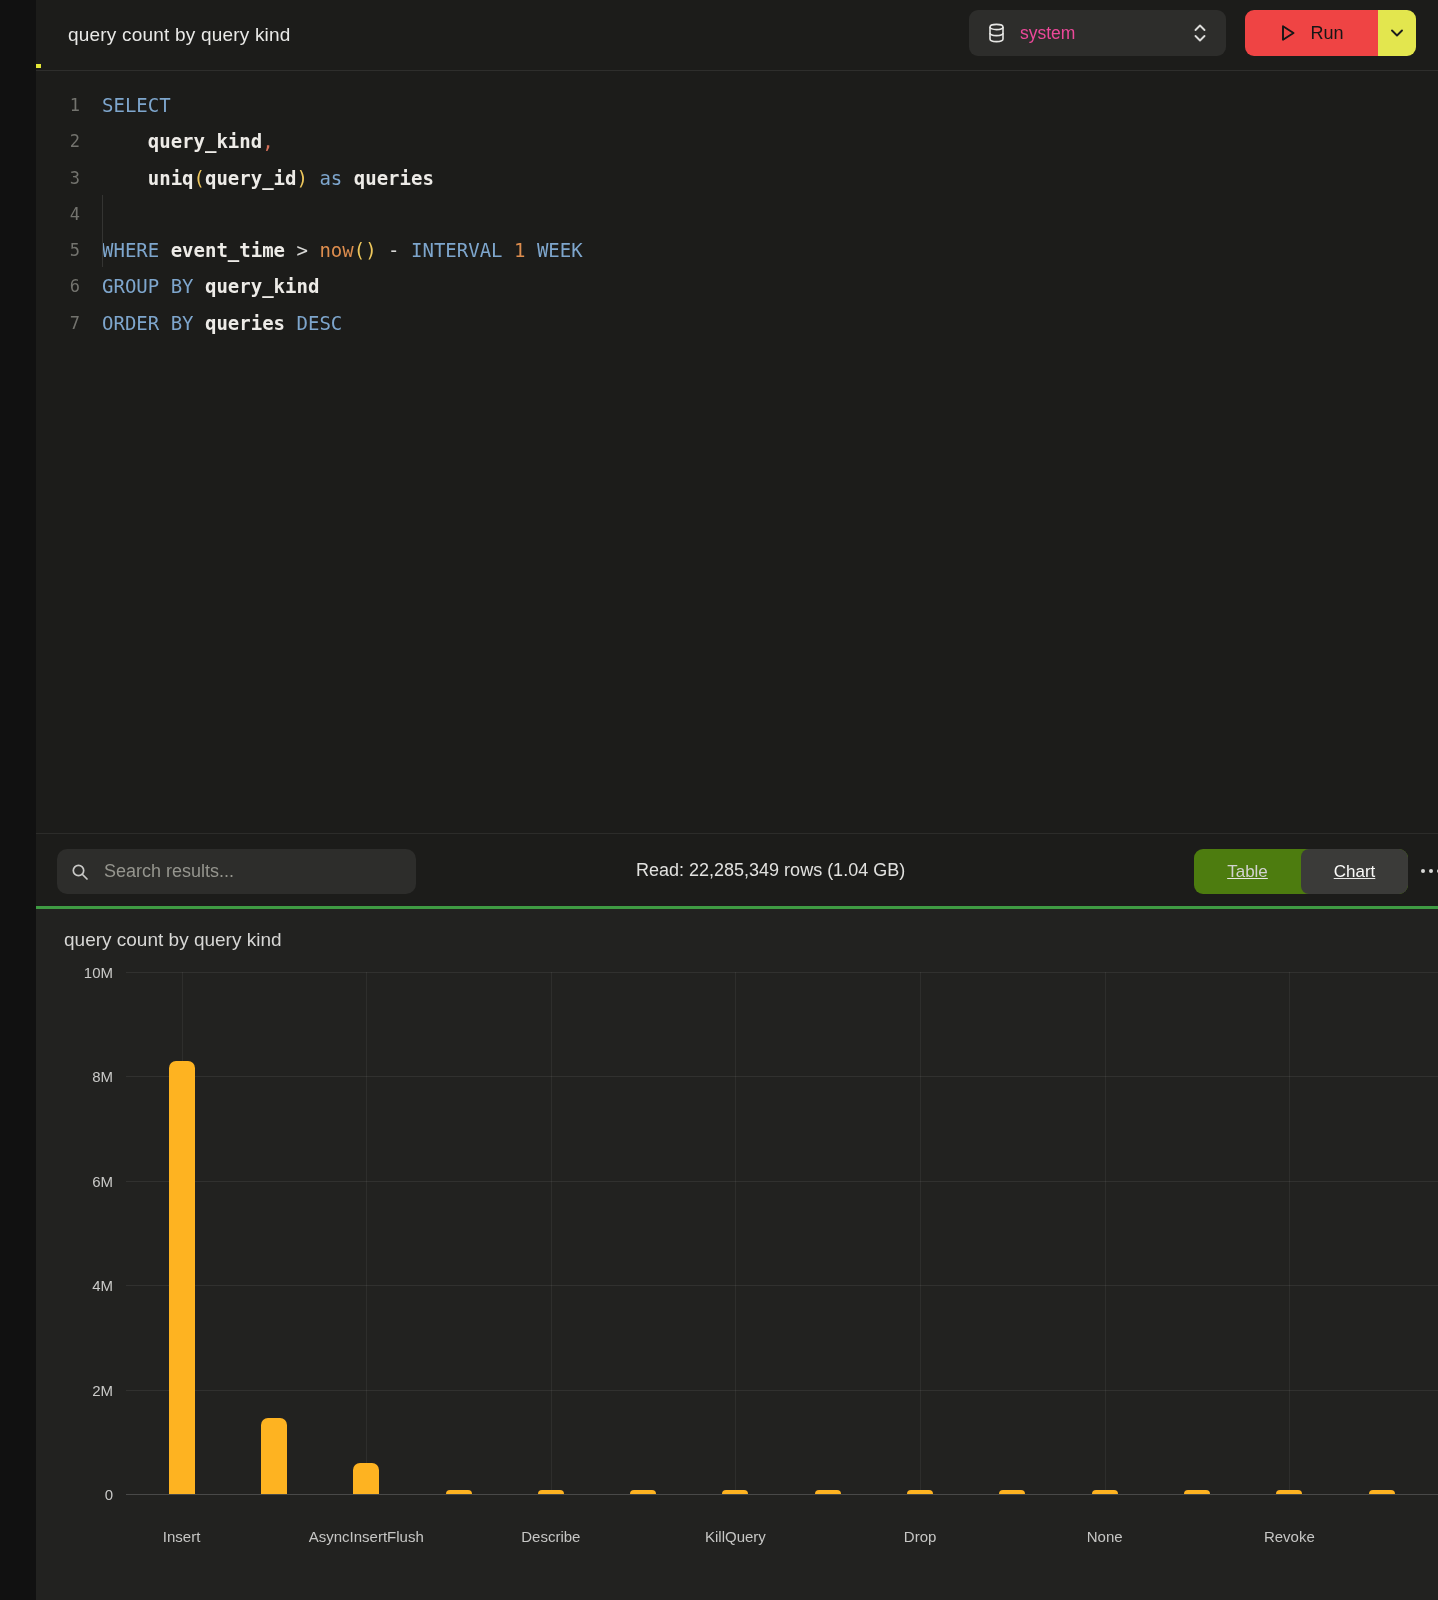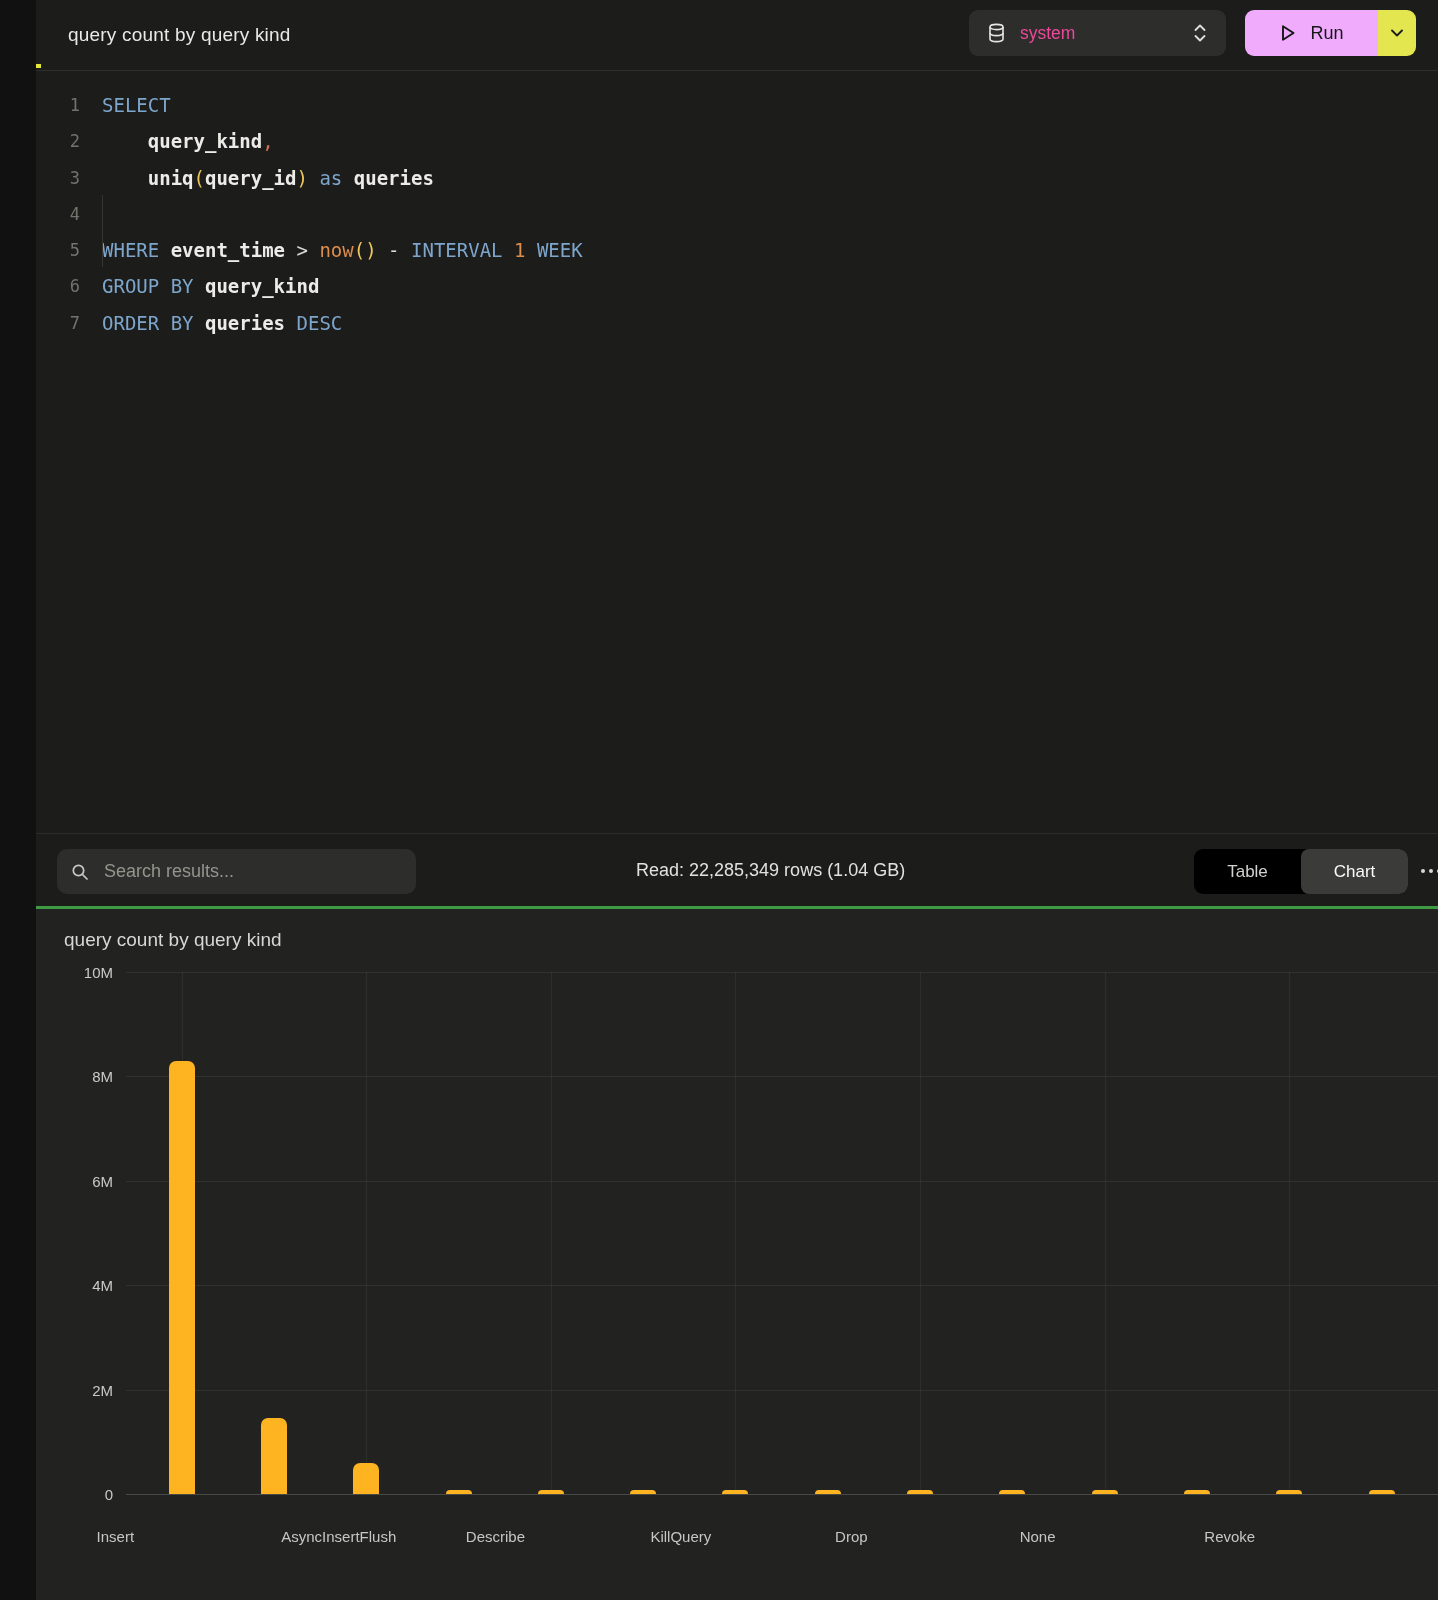--- a/index.html
+++ b/index.html
@@ -9,21 +9,21 @@
   
   .topbar{position:absolute;left:0;top:0;width:1438px;height:70px;background:#1c1c1a;
           border-bottom:1px solid #2e2e2c;}
   .qtitle{position:absolute;left:32px;top:0;height:70px;display:flex;align-items:center;
           font-size:19px;color:#e9e9e7;letter-spacing:.2px;}
   .db-pill{position:absolute;left:933px;top:10px;width:257px;height:46px;background:#2d2d2b;
            border-radius:9px;display:flex;align-items:center;box-sizing:border-box;padding:0 18px;}
   .db-pill .lbl{font-size:17.5px;color:#ec4899;margin-left:14px;flex:1;}
   .run-btn{position:absolute;left:1209px;top:10px;width:171px;height:46px;border-radius:9px;
            display:flex;overflow:hidden;cursor:pointer;}
-  .run-main{flex:1;background:#f0abfc;display:flex;align-items:center;justify-content:center;gap:13px;}
+  .run-main{flex:1;background:#ef4444;display:flex;align-items:center;justify-content:center;gap:13px;}
   .run-main .lbl{font-size:18px;color:#161616;font-weight:500;}
   .run-caret{width:38px;background:#e3e64e;display:flex;align-items:center;justify-content:center;}
   .sparkle-btn{position:absolute;left:1402px;top:10px;width:60px;height:46px;background:#232321;
                border:1.5px solid #3e3e3c;border-radius:9px;display:flex;align-items:center;
                box-sizing:border-box;padding-left:12px;}
 
   
   .left-tick{position:absolute;left:0;top:64px;width:5px;height:4px;background:#e4e736;}
   .left-edge{position:absolute;left:4px;top:71px;width:1px;height:835px;background:#2b2b29;}
   .editor{position:absolute;left:0;top:71px;width:1438px;height:762px;background:#1c1c1a;cursor:text;}
@@ -44,40 +44,40 @@
            border-top:1px solid #2c2c2a;}
   .search{position:absolute;left:21px;top:15px;width:359px;height:45px;background:#2d2d2b;
           border-radius:10px;display:flex;align-items:center;box-sizing:border-box;padding:0 14px;}
   .search input{background:transparent;border:none;outline:none;color:#dcdcda;font-size:18px;
           margin-left:13px;width:100%;font-family:"Liberation Sans",sans-serif;}
   .search input::placeholder{color:#95958e;}
   .stat{position:absolute;top:0;height:73px;display:flex;align-items:center;
         font-size:18px;color:#e1e1df;}
   .stat.elapsed{left:412px;}
   .stat.read{left:600px;}
-  .toggle{position:absolute;left:1158px;top:15px;width:214px;height:45px;background:#000000;
-          border-radius:9px;display:flex;padding:0;box-sizing:border-box;overflow:hidden;}
+  .toggle{position:absolute;left:1158px;top:15px;width:214px;height:45px;background:#4d7c0f;
+          border-radius:9px;display:flex;padding:0;box-sizing:border-box;overflow:hidden;text-decoration:underline;}
   .seg{flex:1;display:flex;align-items:center;justify-content:center;font-size:17px;
        color:#d2d2d0;cursor:pointer;}
   .seg.active{background:#3b3b39;border-radius:8px;color:#fbfbf9;}
   .more{position:absolute;left:1385px;top:0;height:73px;display:flex;align-items:center;gap:4px;cursor:pointer;}
   .more i{width:4px;height:4px;border-radius:50%;background:#d8d8d6;display:block;}
 
   .divider-green{position:absolute;left:0;top:906px;width:1438px;height:3px;background:#3f9b43;}
 
   
   .chart-panel{position:absolute;left:0;top:909px;width:1438px;height:691px;background:#222220;}
   .chart-title{position:absolute;left:28px;top:20px;font-size:19px;color:#d7d7d5;}
   .plot{position:absolute;left:0;top:0;width:1438px;height:691px;}
   .hgrid{position:absolute;height:1px;background:rgba(255,255,255,0.07);}
   .hgrid.zero{background:rgba(255,255,255,0.18);}
   .vgrid{position:absolute;width:1px;background:rgba(255,255,255,0.055);}
   .ylab{position:absolute;width:60px;text-align:right;font-size:15px;color:#c9c9c7;
         transform:translateY(-50%);}
-  .xlab{position:absolute;width:170px;text-align:left;font-size:15px;color:#c6c6c4;
+  .xlab{position:absolute;width:170px;text-align:center;font-size:15px;color:#c6c6c4;
         transform:translateX(-50%);}
   .bar{position:absolute;width:26px;background:#feb321;border-radius:7px 7px 0 0;
        transform:translateX(-50%);}
   svg{display:block;}
 </style>
 </head>
 <body>
 
 <div class="app">
 

